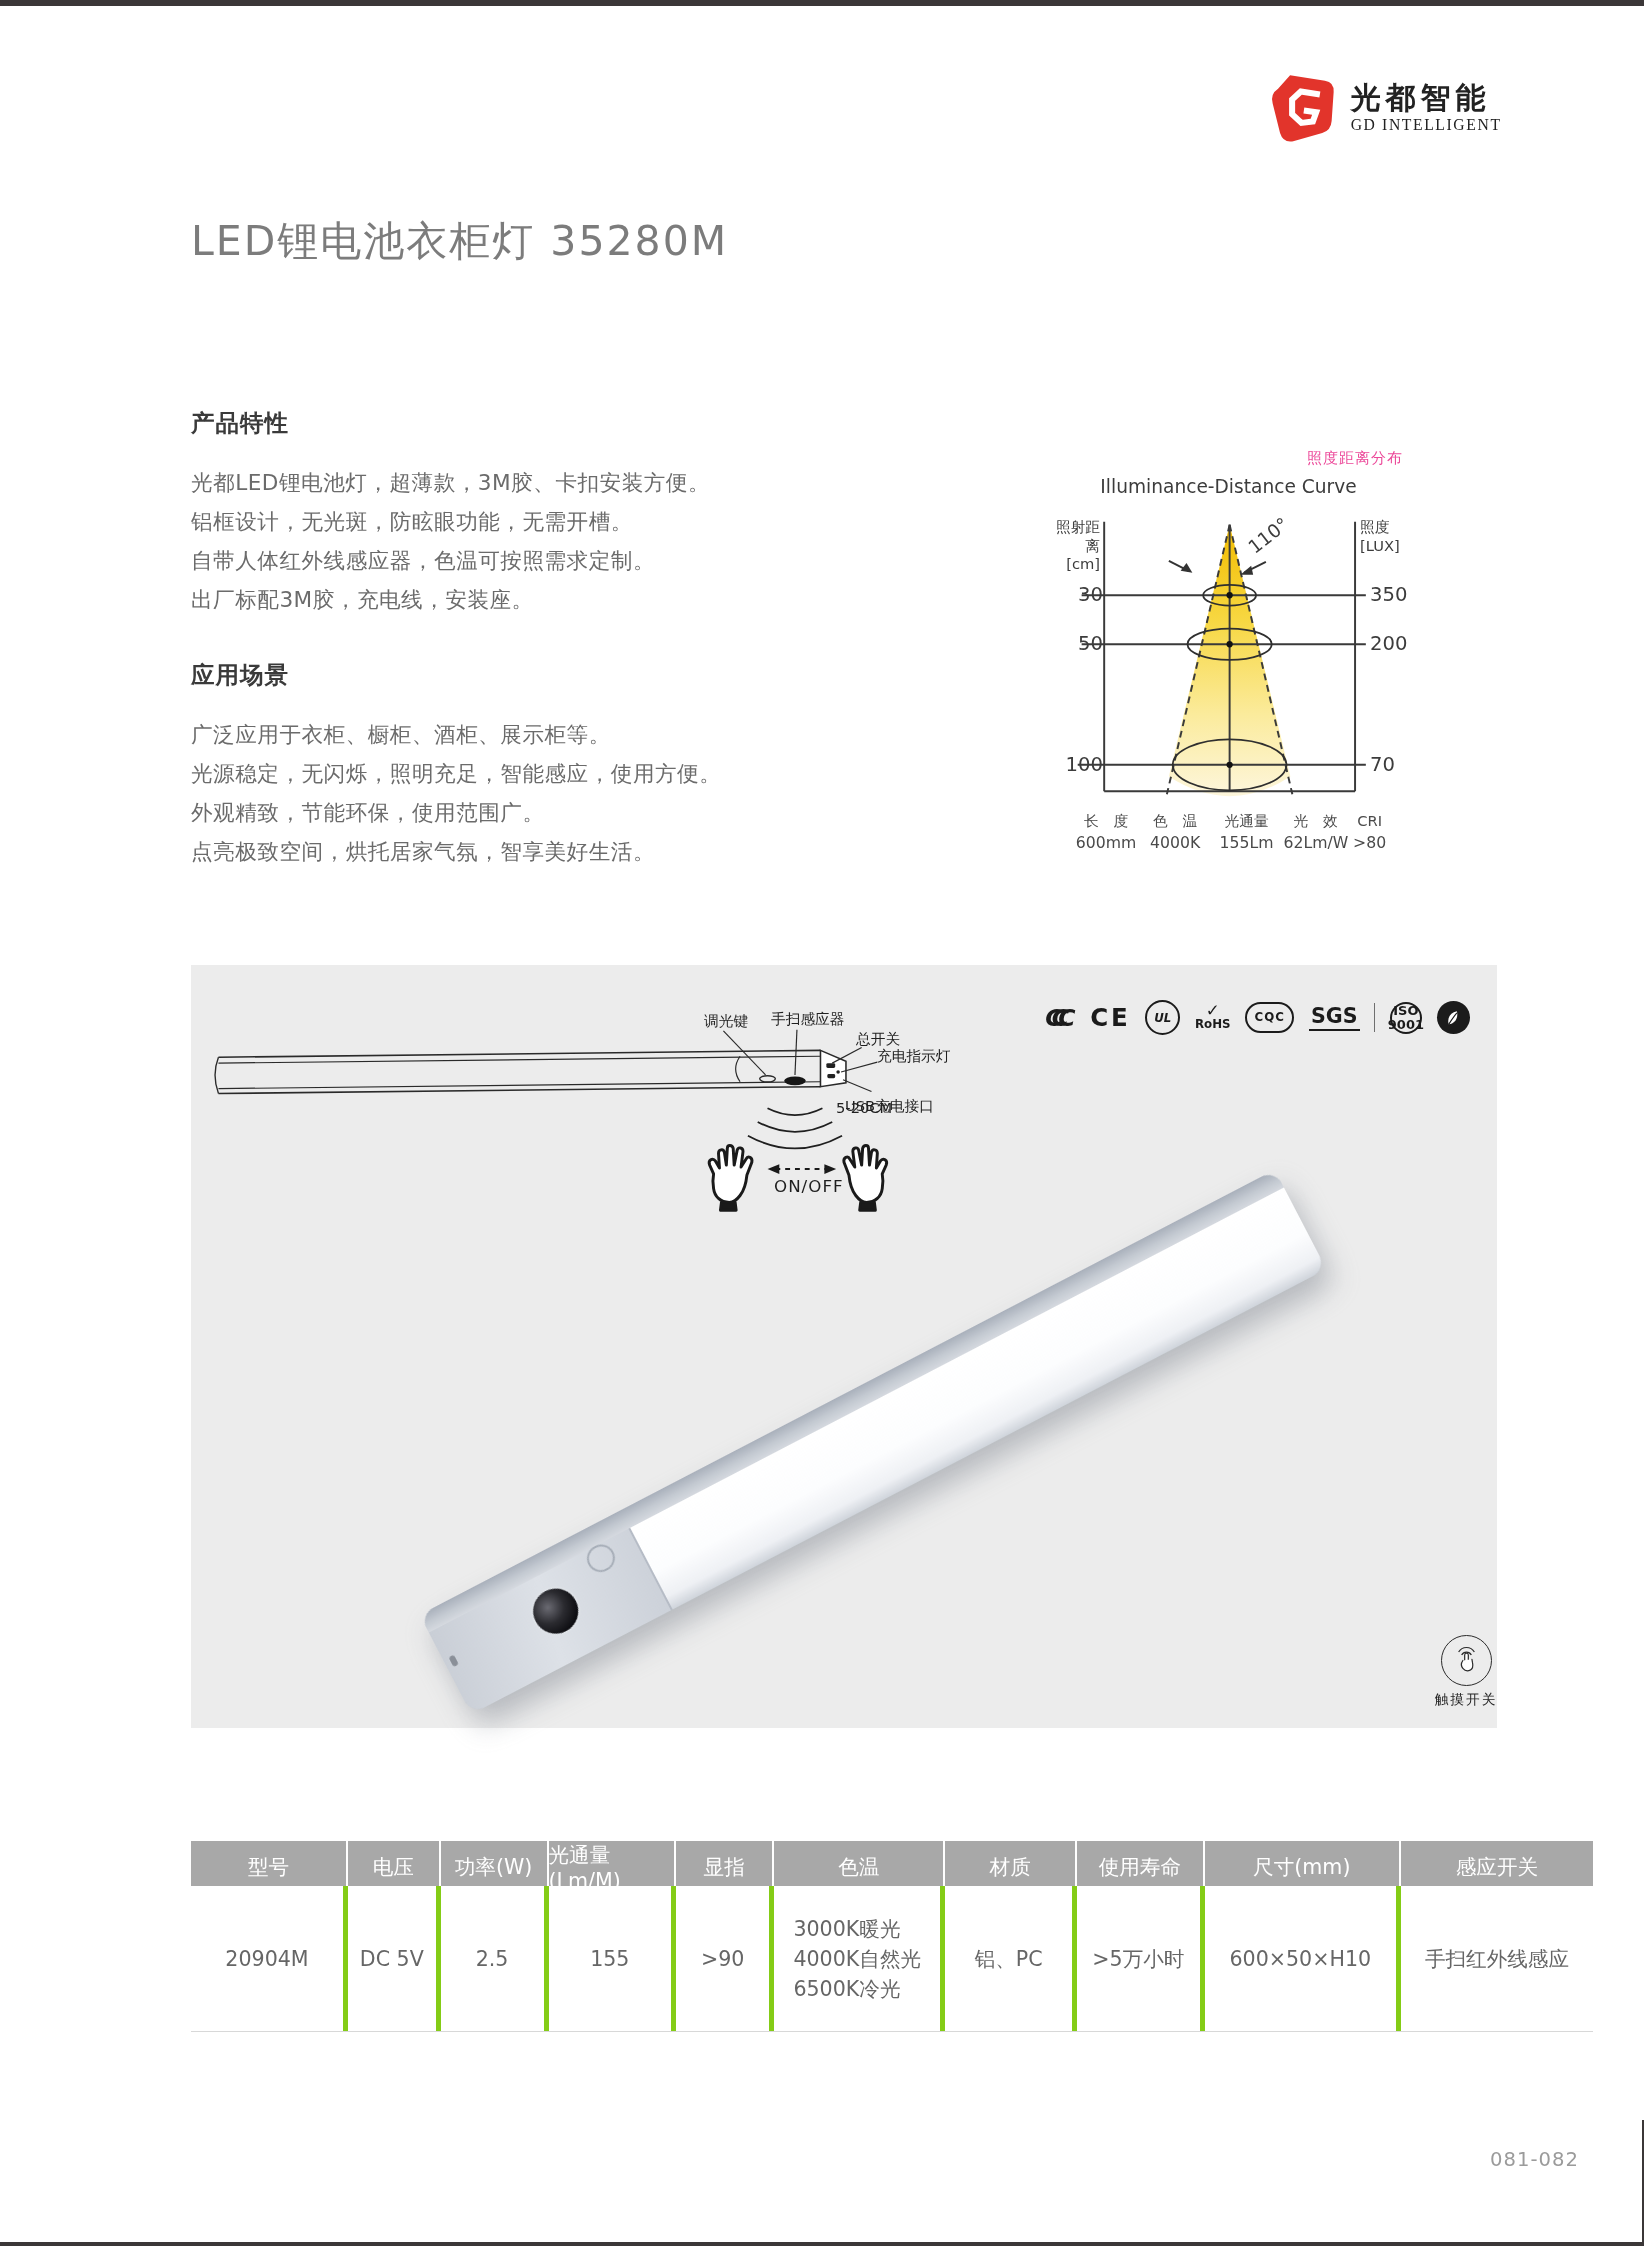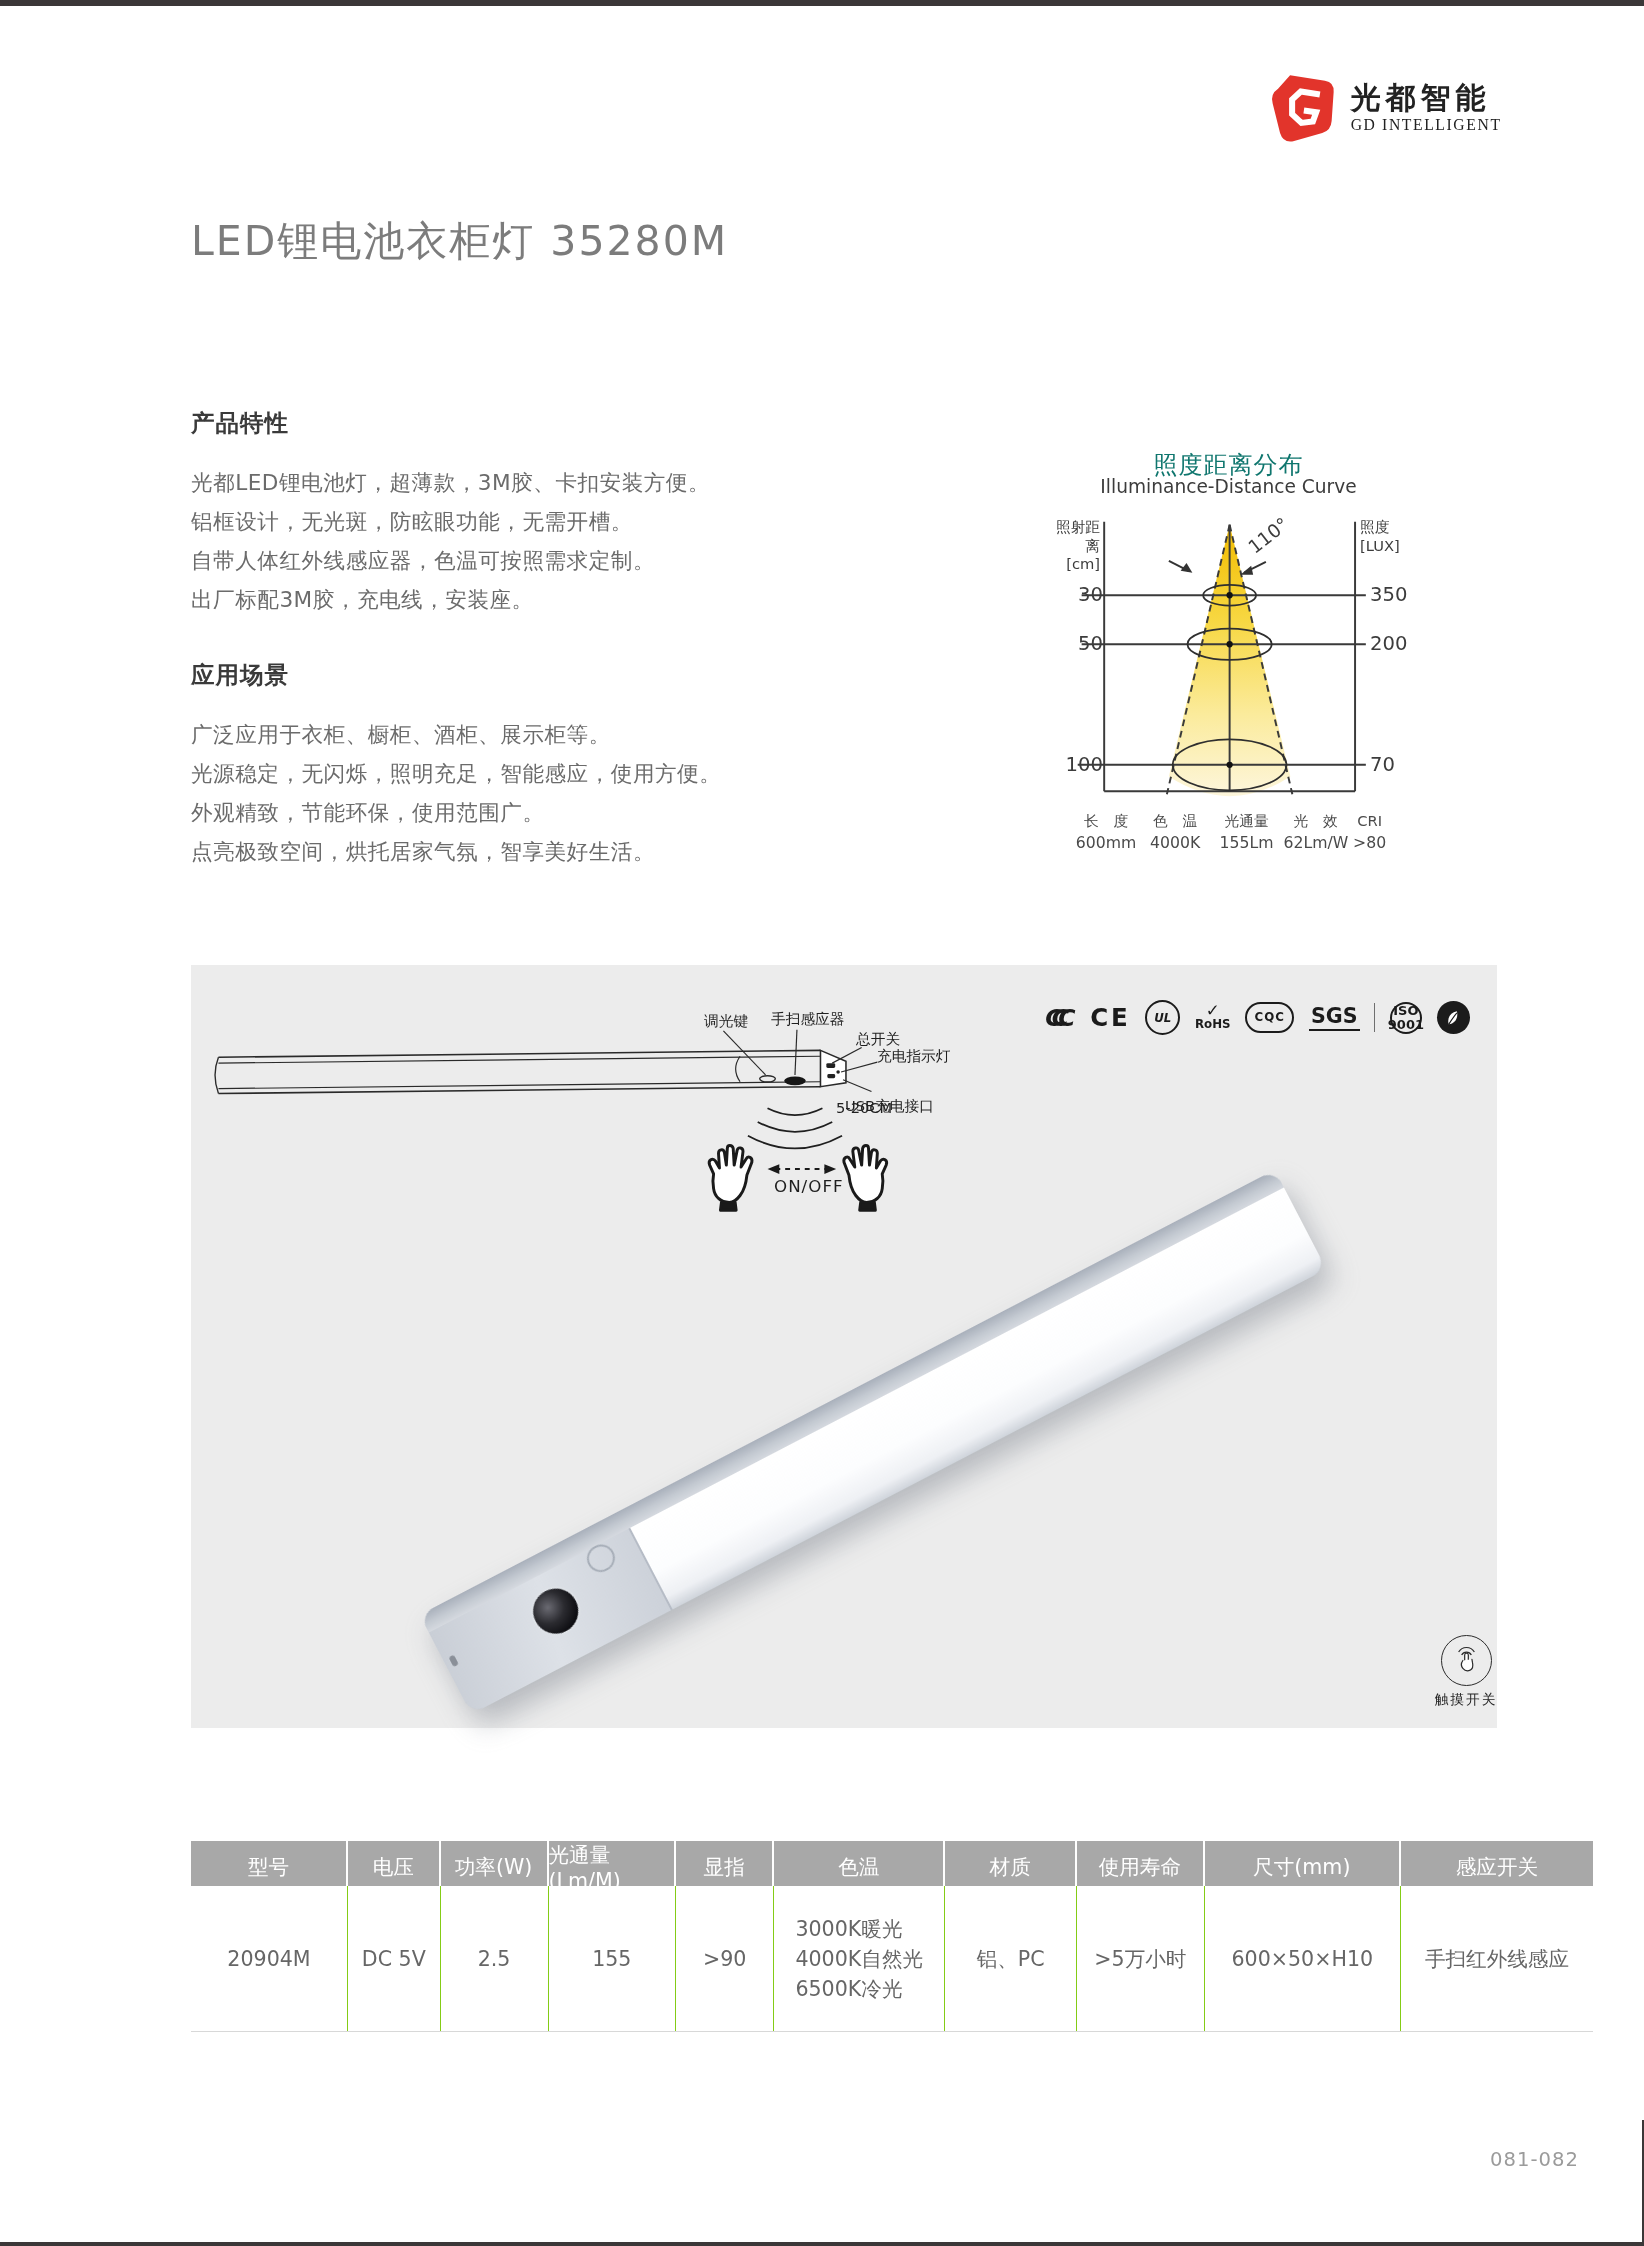--- a/index.html
+++ b/index.html
@@ -19,21 +19,21 @@
   .logo-en{font-family:"Liberation Serif","DejaVu Serif",serif;font-size:15.7px;letter-spacing:1.6px;color:#222;margin-top:2.9px;}
 
   .page-title{position:absolute;left:191px;top:214px;font-size:41px;color:#7c7c7c;letter-spacing:2px;}
 
   .section{position:absolute;left:191px;width:608px;}
   .section h2{margin:0 0 23.5px 0;font-size:23.5px;font-weight:700;color:#3a3a3a;letter-spacing:1px;}
   .section p{margin:0;font-size:21.6px;color:#6b6b6b;line-height:39px;letter-spacing:0.5px;}
 
   
   .lux-chart{position:absolute;left:1054px;top:449px;width:461px;height:402px;}
-  .lux-title{position:absolute;left:0;top:0;width:349px;text-align:center;font-size:24px;color:#0f766e;letter-spacing:1px;}
+  .lux-title{position:absolute;left:0;top:0;width:349px;text-align:right;font-size:15px;color:#ec4899;letter-spacing:1px;}
   .lux-subtitle{position:absolute;left:0;top:27.4px;width:349px;text-align:center;font-size:18.6px;color:#3c3c3c;}
   .cone-svg{position:absolute;left:0;top:61px;}
   .tick{position:absolute;font-size:19.6px;color:#3c3c3c;}
   .tick-l{left:8px;width:41px;text-align:right;}
   .tick-r{left:316px;width:59px;text-align:left;}
   .axis-cap{position:absolute;top:69px;font-size:14.7px;color:#3c3c3c;line-height:18.6px;}
   .axis-cap.left{left:0;width:46px;text-align:right;}
   .axis-cap.right{left:306px;text-align:left;}
   .beam-angle{position:absolute;left:192px;top:76px;font-size:18.6px;color:#3c3c3c;transform:rotate(-38deg);}
   .lux-stats{position:absolute;left:17.6px;top:361px;width:338px;display:flex;}
@@ -81,21 +81,21 @@
                 display:flex;align-items:center;justify-content:center;background:transparent;}
   .touch-label{margin-top:4.9px;font-size:13.7px;color:#1f1f1f;letter-spacing:2px;}
 
   
   .spec{position:absolute;left:191px;top:1841px;width:1402px;
         --cols:11.2fr 6.6fr 7.7fr 9.1fr 7fr 12.2fr 9.4fr 9.1fr 14fr 13.7fr;}
   .spec-head{display:grid;grid-template-columns:var(--cols);background:#a8a8a8;height:45px;}
   .spec-head .th{display:flex;align-items:center;justify-content:center;color:#fff;font-size:20.6px;border-right:2px solid #fff;}
   .spec-head .th:last-child{border-right:none;}
   .spec-body{display:grid;grid-template-columns:var(--cols);height:145px;border-bottom:1px solid #d8d8d8;background:#fff;}
-  .spec-body .td{display:flex;align-items:center;justify-content:center;color:#666;font-size:20.6px;border-right:1px solid #84cc16;text-align:center;}
+  .spec-body .td{display:flex;align-items:center;justify-content:center;color:#666;font-size:20.6px;border-right:5px solid #84cc16;text-align:center;}
   .spec-body .td:last-child{border-right:none;}
   .cct-lines{text-align:left;font-size:20.6px;line-height:30px;}
 
   .page-num{position:absolute;left:1490px;top:2148px;width:98px;font-size:19.6px;color:#9b9b9b;letter-spacing:1px;}
 </style>
 </head>
 <body>
 
 <div class="page">
 

